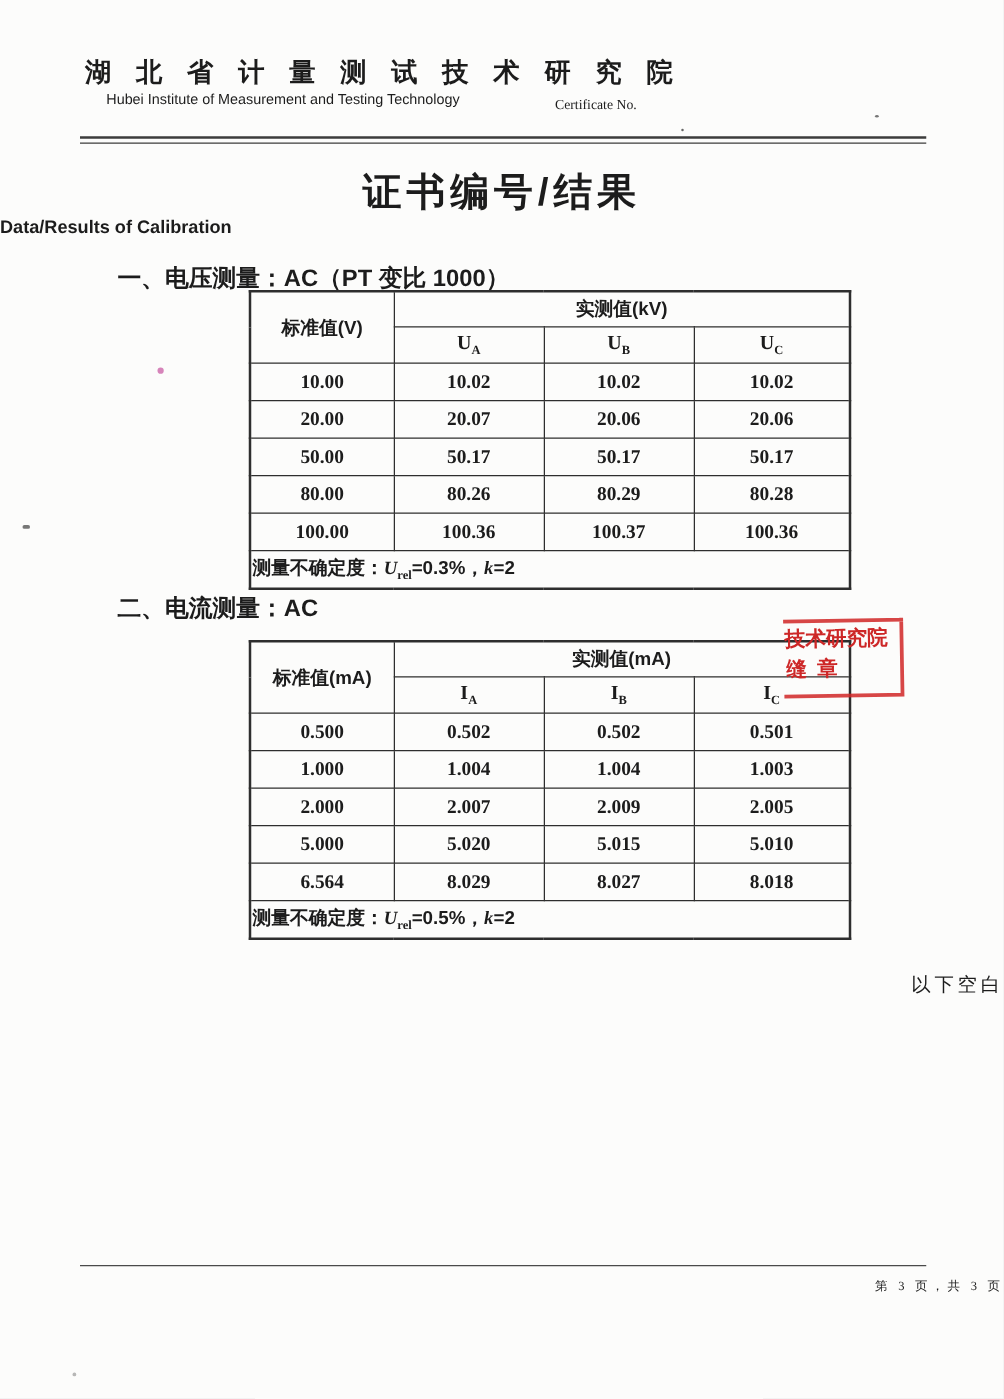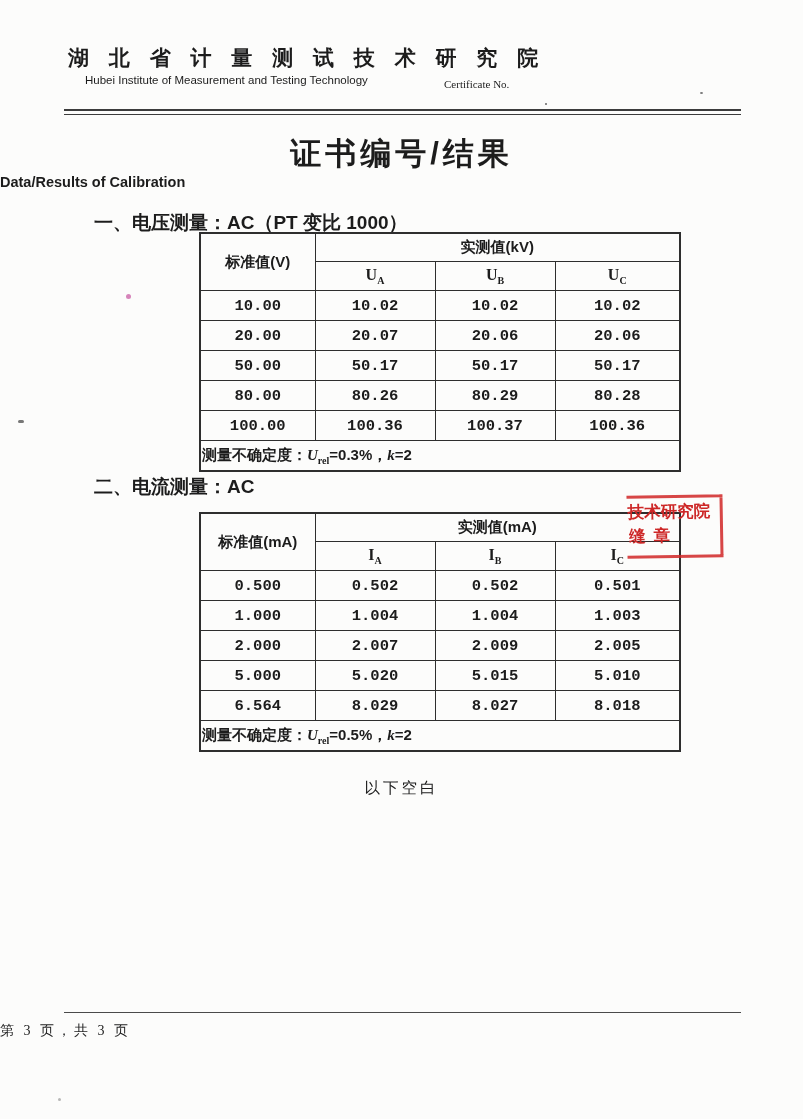--- a/index.html
+++ b/index.html
@@ -29,39 +29,39 @@
   .sec2 { top:474px; }
 
   .cal-table { position:absolute; left:163px; border-collapse:collapse; width:480px; table-layout:fixed;
     border:2.2px solid #2e2e2e;margin-left:36px; }
   .t1 { top:232px; }
   .t2 { top:512px; }
   .cal-table td { border:1.6px solid #2e2e2e; text-align:center; vertical-align:middle;
     font-weight:bold; font-size:15px; padding:0; }
   .hrow1 td { height:27px; }
   .hrow2 td { height:28px; }
-  .drow td  { height:29px; font-family:Liberation Mono, monospace; font-size:15.5px; }
+  .drow td  { height:29px; font-family:Liberation Serif, serif; font-size:15.5px; }
   .urow td  { height:29px; text-align:left; padding-left:1px; font-size:15px; }
   .phase { font-family:"Liberation Serif", serif; font-size:16px; }
   .phase sub { font-size:10px; }
   .usym { font-family:"Liberation Serif", serif; font-style:italic; }
   .usub { font-size:10px; font-family:"Liberation Serif", serif; }
 
   
   .stamp { position:absolute; left:627px; top:495px; width:93px; height:57px; z-index:5;
     border:3.5px solid rgba(208,38,38,0.85); border-left:none; transform:rotate(-1deg);
     color:#cd2727; font-weight:bold; line-height:1.45; }
   .stamp-l1 { font-size:16.5px; margin:2px 0 0 1px; white-space:nowrap; }
   .stamp-l2 { font-size:16.5px; letter-spacing:8px; margin-left:2px; white-space:nowrap; }
 
-  .below-blank { position:absolute; left:0; top:778px; width:100%; text-align:center; font-size:15.5px; letter-spacing:3px; }
+  .below-blank { position:absolute; left:0; top:778px; width:100%; text-align:right; font-size:15.5px; letter-spacing:3px; }
 
   
   .footer-line { position:absolute; left:64px; top:1012px; width:677px; border-top:1.8px solid #4a4a4a; }
-  .footer-text { position:absolute; left:0; top:1022px; width:100%; text-align:left; font-size:14px;
+  .footer-text { position:absolute; left:0; top:1022px; width:100%; text-align:right; font-size:10px;
     font-family:"Liberation Serif", serif; letter-spacing:3px; }
 
   
   .speck { position:absolute; border-radius:50%; }
   .speck-pink { left:126px; top:294px; width:5px; height:5px; background:#cf6fae; opacity:.85; }
   .speck-dark { left:18px; top:420px; width:6px; height:3px; background:#555; opacity:.8; border-radius:2px; }
   .speck-dot1 { left:545px; top:103px; width:2px; height:2px; background:#666; }
   .speck-dot2 { left:700px; top:92px; width:3px; height:2px; background:#777; }
   .speck-dot3 { left:58px; top:1098px; width:3px; height:3px; background:#888; opacity:.6; }
 </style>

